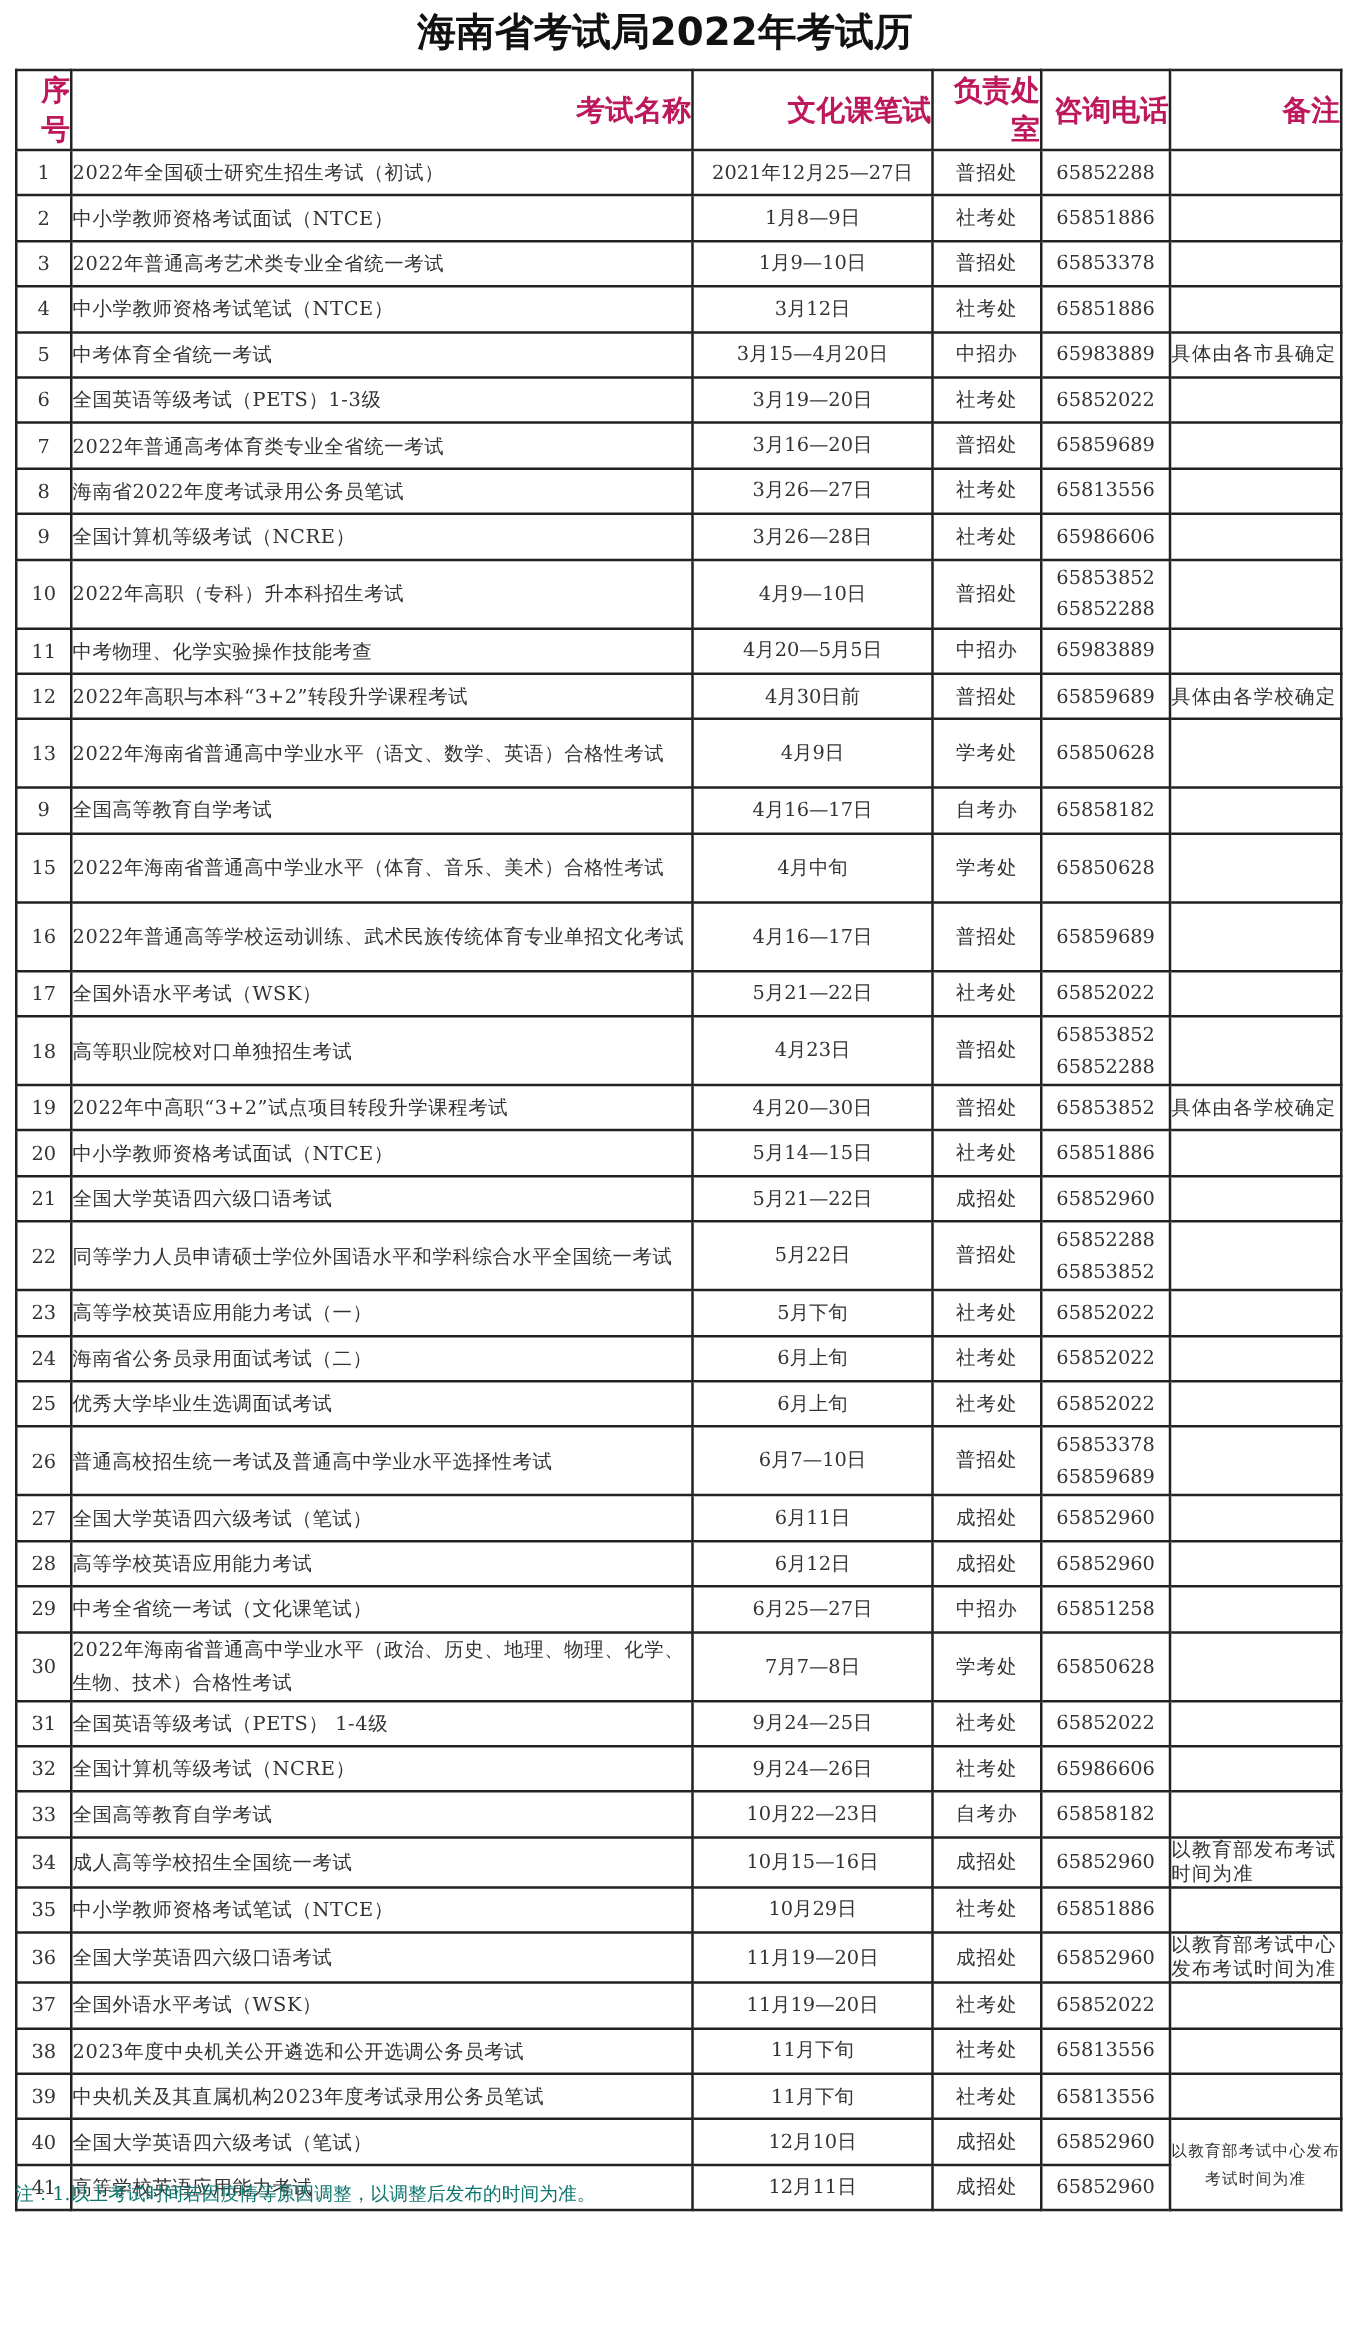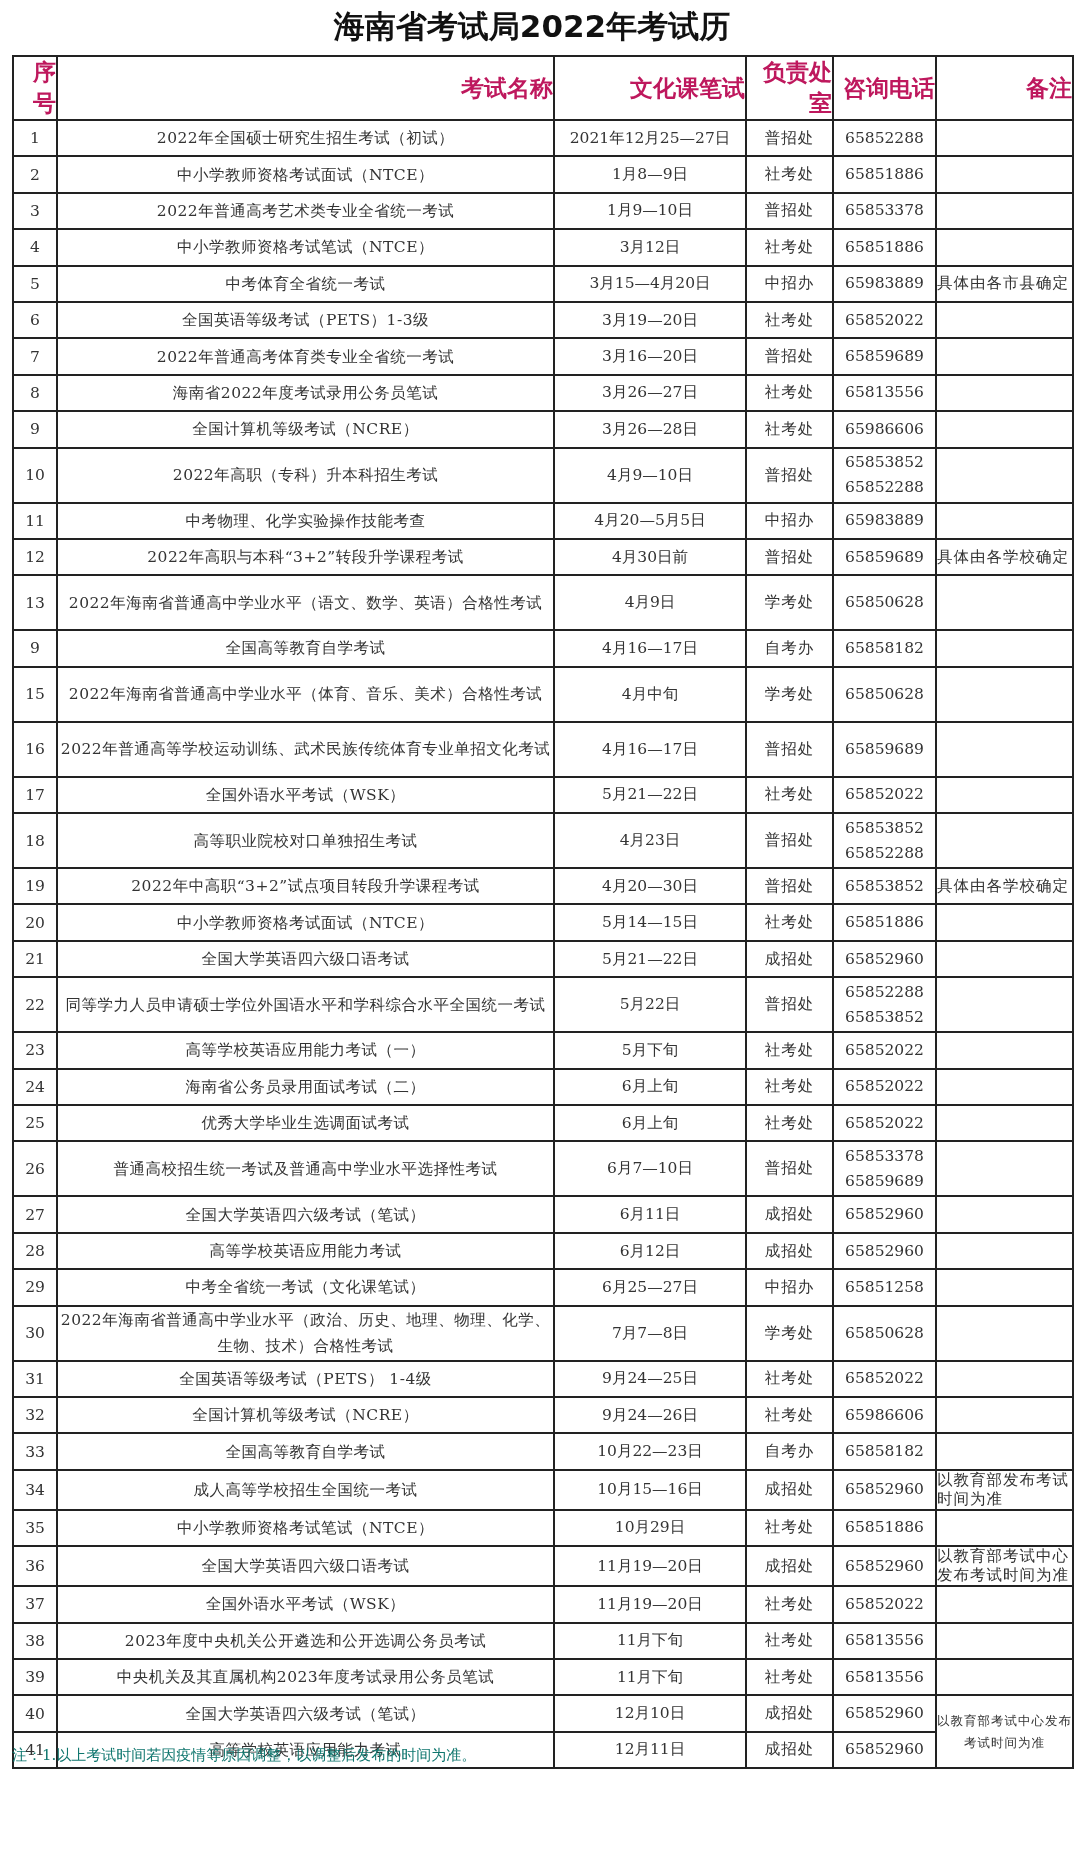--- a/index.html
+++ b/index.html
@@ -9,21 +9,21 @@
            font-family:"DejaVu Sans","Liberation Sans",sans-serif; font-weight:bold;
            font-size:31px; color:#111; letter-spacing:0px; line-height:40px; }
   table.cal { position:absolute; top:55px; left:12px; width:1060px; border-collapse:collapse;
               table-layout:fixed; border:2.5px solid #111; }
   table.cal td, table.cal th { border:2px solid #222; padding:0; vertical-align:middle; }
   table.cal th { height:35px; font-size:23px; font-weight:bold; color:#be185d; text-align:right; }
   table.cal td { font-size:15.5px; color:#333; }
   tr.r1 td { height:34.4px; }
   tr.r2 td { height:53px; }
   td.no { text-align:center; font-size:16px; }
-  td.name { text-align:center; padding-left:4px; line-height:26px; letter-spacing:0.5px; }
+  td.name { text-align:left; padding-left:4px; line-height:26px; letter-spacing:0.5px; }
   td.time, td.dept, td.phone { text-align:center; }
   td.dept { letter-spacing:1px;border-radius:12px; }
   td.phone { line-height:25px; }
   td.note { font-size:11.5px; text-align:left; padding-left:3px; line-height:19px; letter-spacing:1px; color:#444; }
   td.note.big { font-size:12.5px; text-align:center; line-height:22px; }
   .notes { position:absolute; left:12px; top:1744px; font-size:15px; color:#0f766e; line-height:22px; }
   .notes .l2 { padding-left:32px; }
 </style>
 </head>
 <body>

